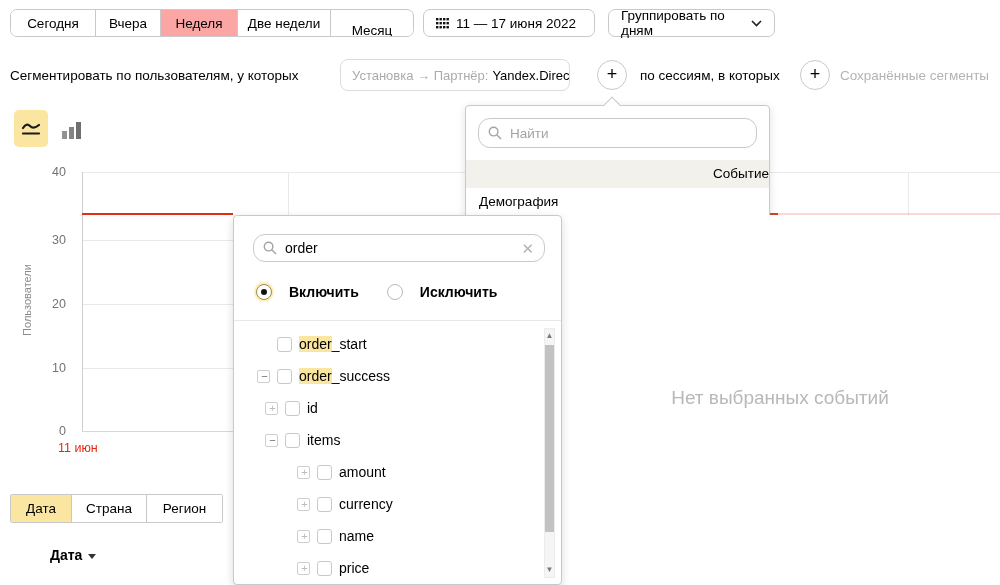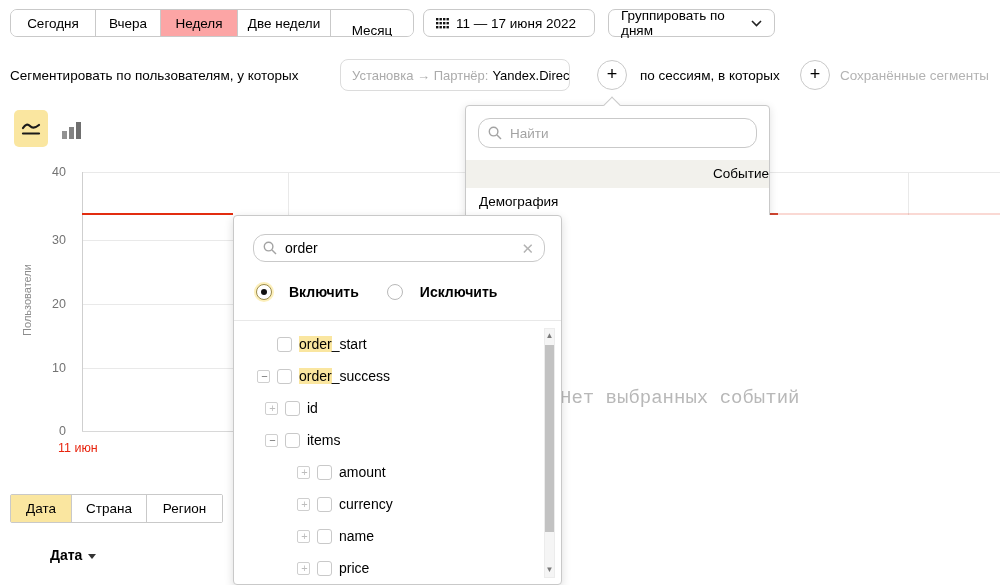--- a/index.html
+++ b/index.html
@@ -64,22 +64,22 @@
     background:#fff; height:30px; padding:8px 9px; }
   .dropdown1 .search-box { margin:12px; }
   .search-box input { border:none; outline:none; font-size:13.5px; font-family:"Liberation Sans",sans-serif;
     width:100%; background:transparent; color:#000; }
   .search-box input::placeholder { color:#a3a3a3; }
   .dd-item { height:28px; line-height:28px; padding-left:13px; font-size:13.5px; cursor:pointer; background:#fff; }
   .dd-item.hover { background:#f2f1ec;text-align:right; }
 
   
   .overlay-panel { position:absolute; left:560px; top:215px; width:440px; height:370px; background:#fff; }
-  .empty-state { position:absolute; left:0; right:0; top:172px; text-align:left;
-    font-size:19px; color:#b8b8b8;font-family:Liberation Mono, monospace; }
+  .empty-state { position:absolute; left:0; right:0; top:172px; text-align:center;
+    font-size:19px; color:#b8b8b8; }
 
   
   .picker { position:absolute; left:233px; top:215px; width:329px; height:370px; background:#fff;
     border:1px solid #c9c9c9; border-radius:4px; box-shadow:0 3px 10px rgba(0,0,0,.14); }
   .picker .search-box { position:absolute; left:19px; top:18px; width:292px; height:28px; }
   .picker .search-box input { font-size:14px; }
   .clear-x { color:#b3b3b3; font-size:15px; line-height:1; cursor:pointer; padding:0 1px; }
   .radio-row { position:absolute; left:22px; top:68px; display:flex; align-items:center; gap:10px;
     font-size:14px;font-weight:bold; }
   .radio { width:16px; height:16px; border-radius:50%; border:1px solid #b9b9b9; background:#fff;

